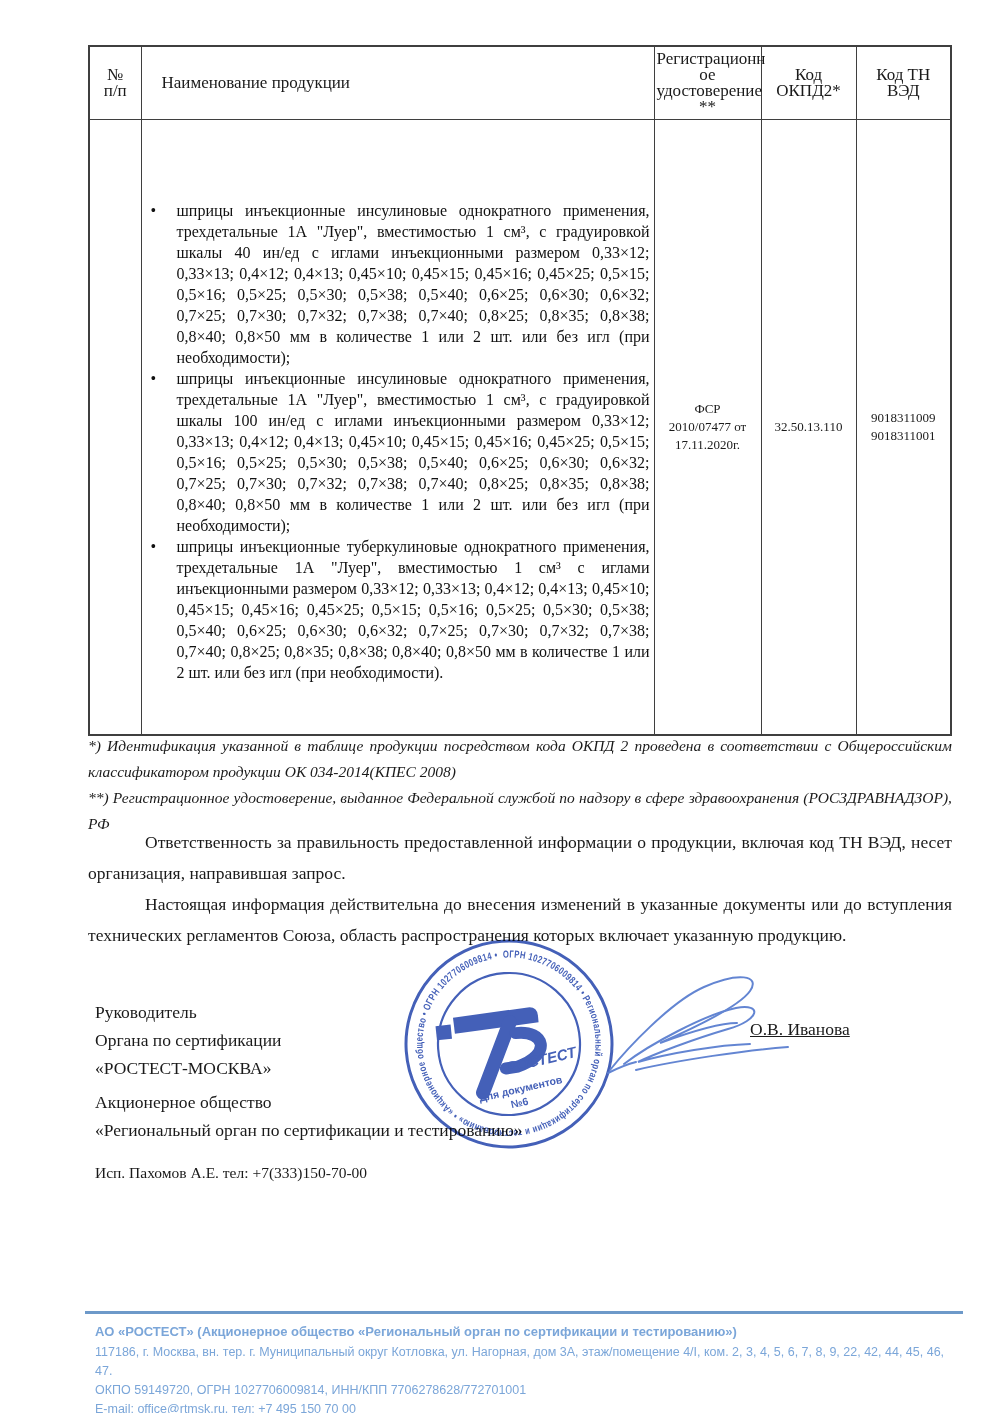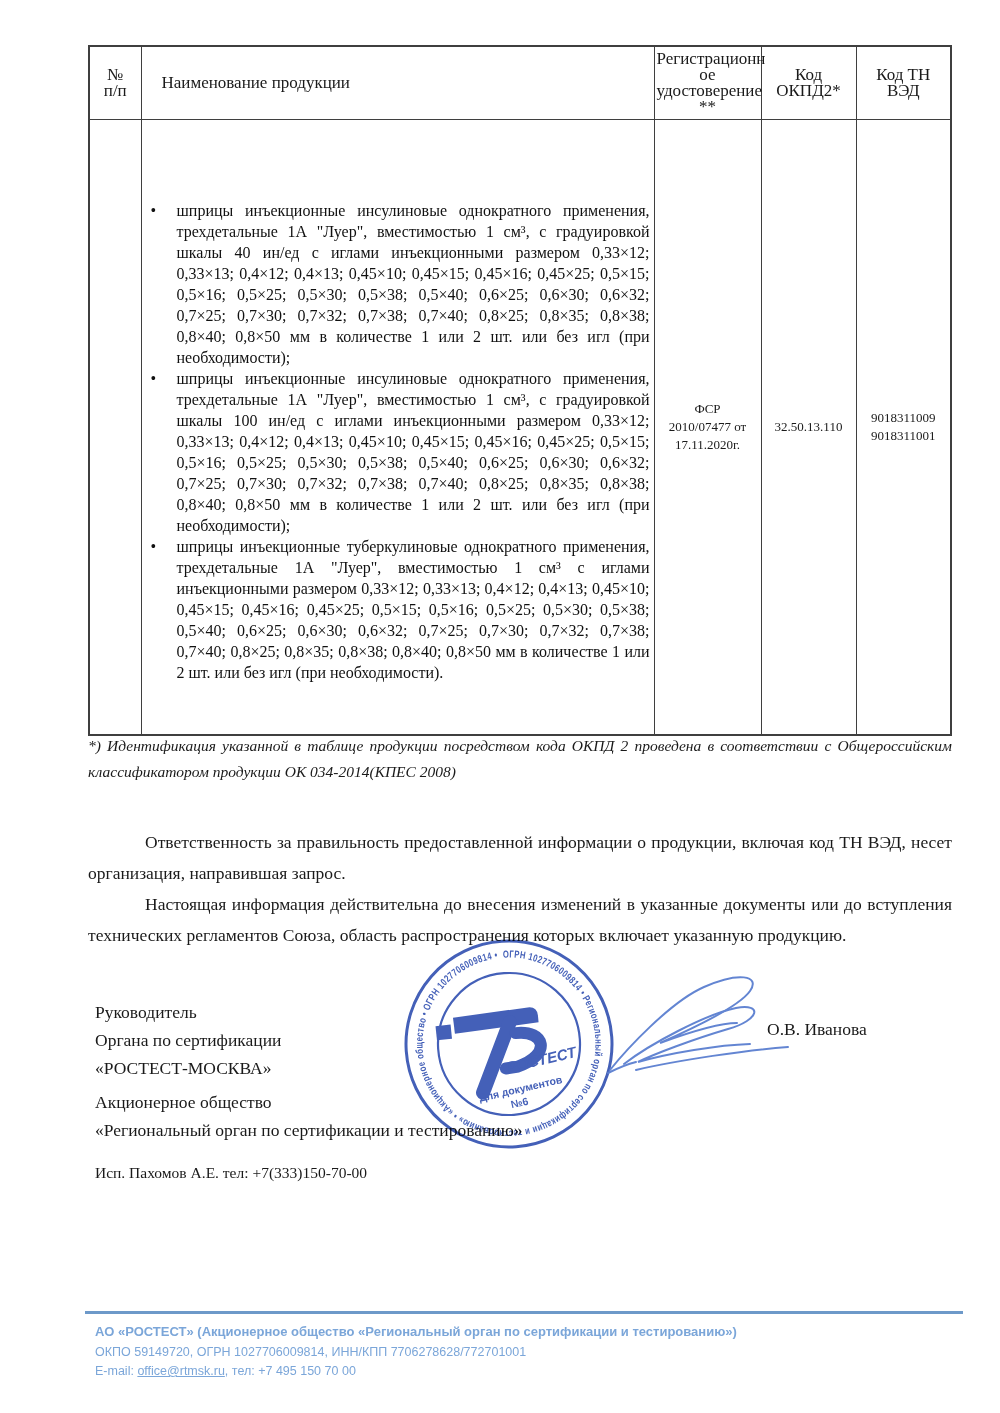--- a/index.html
+++ b/index.html
@@ -66,22 +66,23 @@
   
   .sig-role {
     position:absolute; left:95px; top:998px;
     font-size:17.5px; line-height:28px; white-space:pre-line;
   }
   .sig-org {
     position:absolute; left:95px; top:1088px;
     font-size:17.5px; line-height:28px; white-space:pre-line;
   }
   .sig-name {
-    position:absolute; left:767px; top:1019px;
+    position:absolute; left:750px; top:1019px;
     font-size:17.5px;
+    text-decoration:underline;
   }
   .executor {
     position:absolute; left:95px; top:1164px;
     font-size:15.5px;
   }
 
   
   .stamp-wrap {
     position:absolute; left:398px; top:933px; width:222px; height:222px;
     transform:rotate(-4deg);
@@ -147,20 +148,21 @@
 17.11.2020г.</td>
       <td class="cell-okpd">32.50.13.110</td>
       <td class="cell-tnved">9018311009
 9018311001</td>
     </tr>
   </tbody>
     </table>
 
   <div class="footnotes">
     <p>*) Идентификация указанной в таблице продукции посредством кода ОКПД 2 проведена в соответствии с Общероссийским классификатором продукции ОК 034-2014(КПЕС 2008)</p>
+    <p>**) Регистрационное удостоверение, выданное Федеральной службой по надзору в сфере здравоохранения (РОСЗДРАВНАДЗОР), РФ</p>
   </div>
 
   <div class="bodytext">
     <p>Ответственность за правильность предоставленной информации о продукции, включая код ТН ВЭД, несет организация, направившая запрос.</p>
     <p>Настоящая информация действительна до внесения изменений в указанные документы или до вступления технических регламентов Союза, область распространения которых включает указанную продукцию.</p>
   </div>
 
   <div class="sig-role">Руководитель
 Органа по сертификации
 «РОСТЕСТ-МОСКВА»</div>
@@ -206,19 +208,20 @@
         <path d="M 26,94 C 52,74 108,44 138,38 C 165,33 162,50 130,59 C 96,69 56,84 40,92 C 72,83 120,75 152,74"></path>
         <path d="M 38,100 C 80,90 150,80 190,77"></path>
         <path d="M 10,103 C 20,98 30,94 38,92"></path>
       </g>
     </svg>
   </div>
 
   <div class="footer-rule"></div>
   <div class="footer">
     <div class="f1">АО «РОСТЕСТ»  (Акционерное общество «Региональный орган по сертификации и тестированию»)</div>
+    <div>117186, г. Москва, вн. тер. г. Муниципальный округ Котловка, ул. Нагорная, дом 3А, этаж/помещение 4/I, ком. 2, 3, 4, 5, 6, 7, 8, 9, 22, 42, 44, 45, 46, 47.</div>
     <div>ОКПО 59149720, ОГРН 1027706009814, ИНН/КПП 7706278628/772701001</div>
     <div>
       <span>E-mail: </span><a href="#">office@rtmsk.ru</a><span>,  тел: +7 495 150 70 00</span>
     </div>
   </div>
 
 </div>
 
 </body></html>

